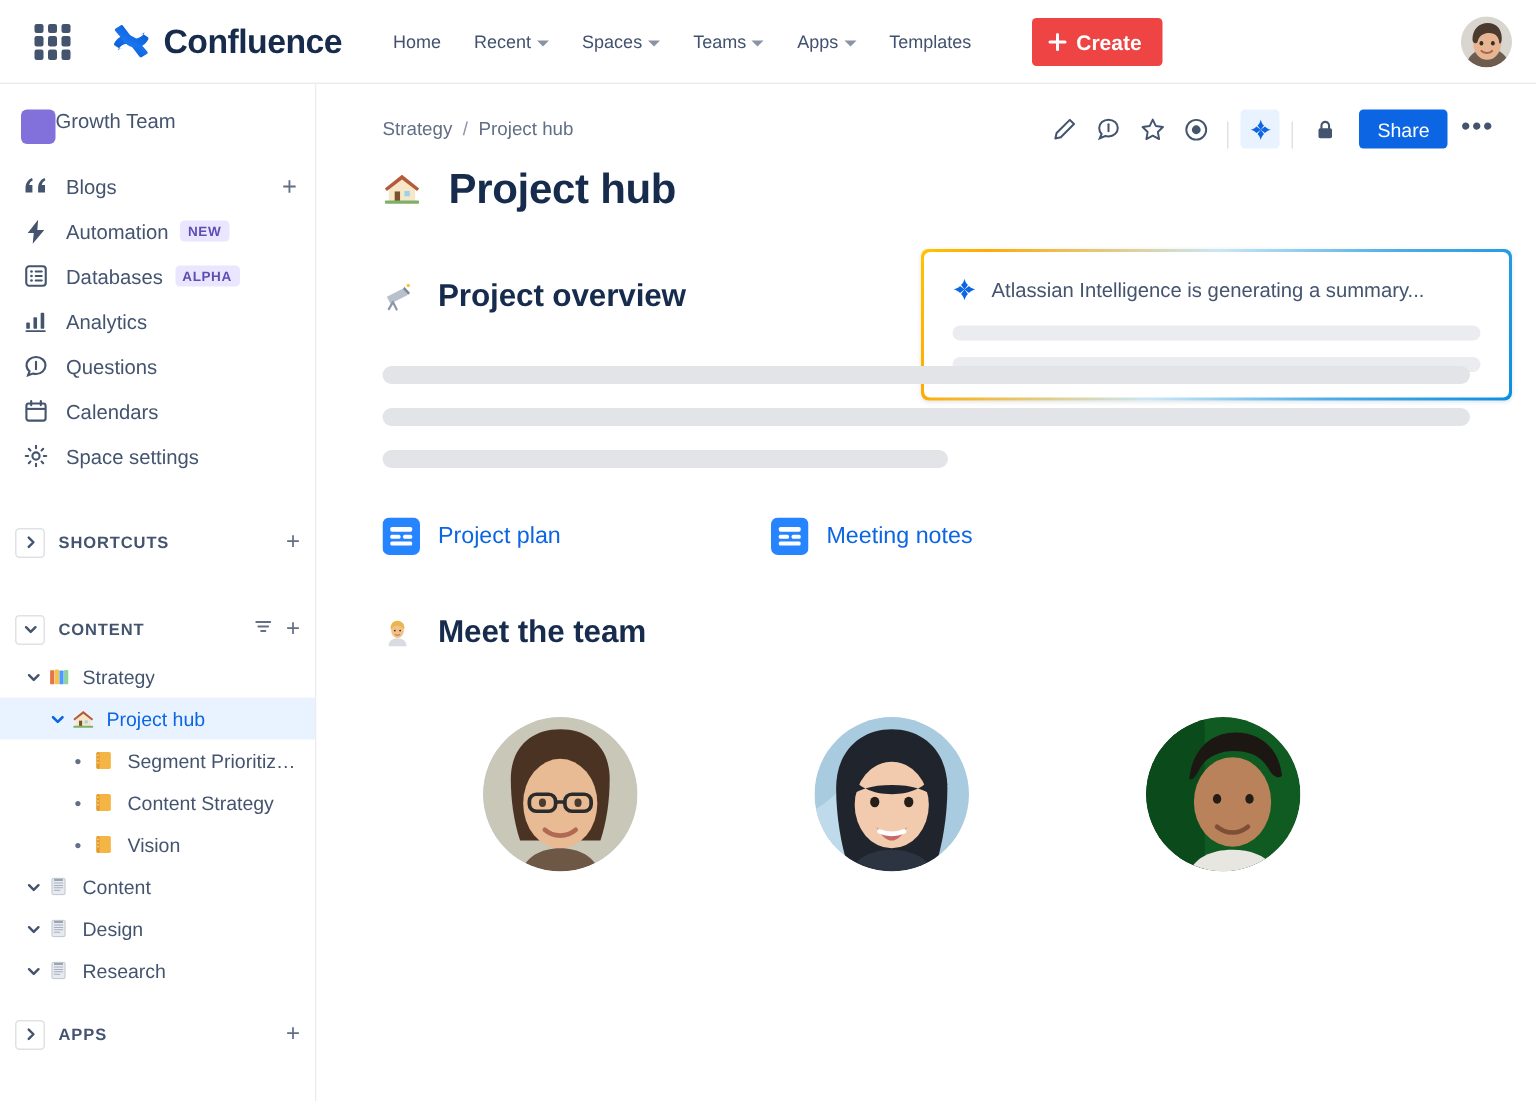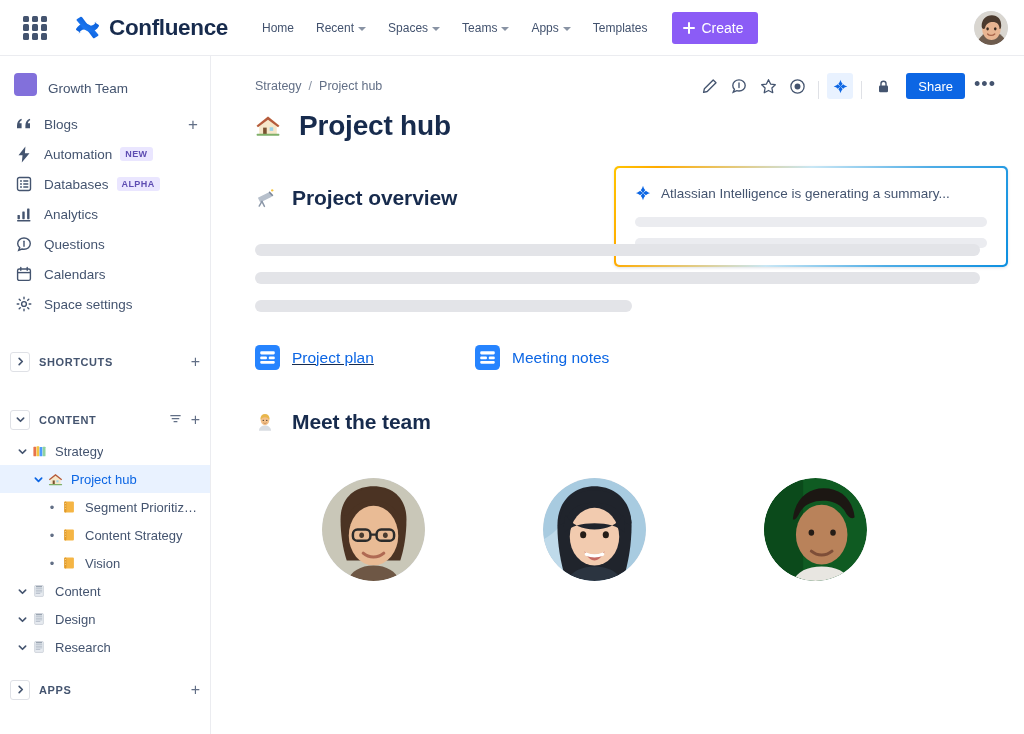--- a/index.html
+++ b/index.html
@@ -51,25 +51,25 @@
     padding: 7px 10px; border-radius: 3px; cursor: pointer;
     white-space: nowrap;
   }
   .caret {
     width: 0; height: 0; position: relative; top: 1px;
     border-left: 4px solid transparent;
     border-right: 4px solid transparent;
     border-top: 4.5px solid #8993A4;
   }
   .create-btn {
-    margin-left: 14px;
-    background: #8b5cf6; color: #fff;
+    margin-left: 30px;
+    background: #ef4444; color: #fff;
     border: none; border-radius: 3px;
     height: 32px; padding: 0 14px 0 11px;
-    font-size: 14px; font-family: inherit; font-weight: 400;
+    font-size: 14px; font-family: inherit; font-weight: 700;
     display: inline-flex; align-items: center; gap: 7px;
     cursor: pointer; white-space: nowrap;
   }
   .plus-glyph {
     position: relative; width: 12px; height: 12px; display: inline-block;
   }
   .plus-glyph:before, .plus-glyph:after {
     content: ""; position: absolute; background: #fff; border-radius: 1px;
   }
   .plus-glyph:before { left: 5px; top: 0; width: 2px; height: 12px; }
@@ -85,21 +85,21 @@
   
   .sidebar {
     position: absolute; top: 56px; left: 0;
     width: 211px; height: 678px;
     background: #ffffff;
     border-right: 1px solid #EBECF0;
     padding: 12px 0 0 0;
     overflow: hidden;
   }
   .space-head {
-    display: flex; align-items: flex-end; gap: 11px;
+    display: flex; align-items: flex-start; gap: 0;
     padding: 5px 12px 5px 14px; margin-bottom: 8px; cursor: pointer;
   }
   .space-logo {
     width: 23px; height: 23px; border-radius: 4px;
     background: #8270DB; flex: none;
   }
   .space-name { font-size: 13.5px; color: #44546F; font-weight: 400; }
 
   .snav-item {
     display: flex; align-items: center;
@@ -238,21 +238,21 @@
   .h2-emoji { font-size: 20px; line-height: 1; width: 26px; flex: none; display:flex; align-items:center; }
   .h2-emoji svg { display: block; }
   .h2-text { font-size: 21px; font-weight: 600; color: #172B4D; letter-spacing: -0.1px; }
 
   .skel-group { margin-top: 34px; }
   .skel { height: 12px; border-radius: 6px; background: #E3E4E8; }
   .skel + .skel { margin-top: 16px; }
 
   .linkcards { display: flex; margin-top: 33px; }
   .linkcard { display: flex; align-items: center; gap: 12px; cursor: pointer; }
-  .linkcard:nth-child(1) { width: 220px; text-decoration: underline; }
+  .linkcard:nth-child(1) { width: 259px; }
   .linkcard:nth-child(2) { width: 227px; }
   .lc-icon { width: 25px; height: 25px; flex: none; }
   .lc-icon svg { display: block; }
   .lc-label { font-size: 15.5px; color: #0C66E4; white-space: nowrap; }
 
   .searchwrap { display: flex; justify-content: center; margin-top: 75px; }
   .searchbox {
     width: 329px; height: 31px;
     border: 1px solid #DFE1E6; border-radius: 4px; background: #fff;
     display: flex; align-items: center; gap: 10px; padding: 0 11px;

